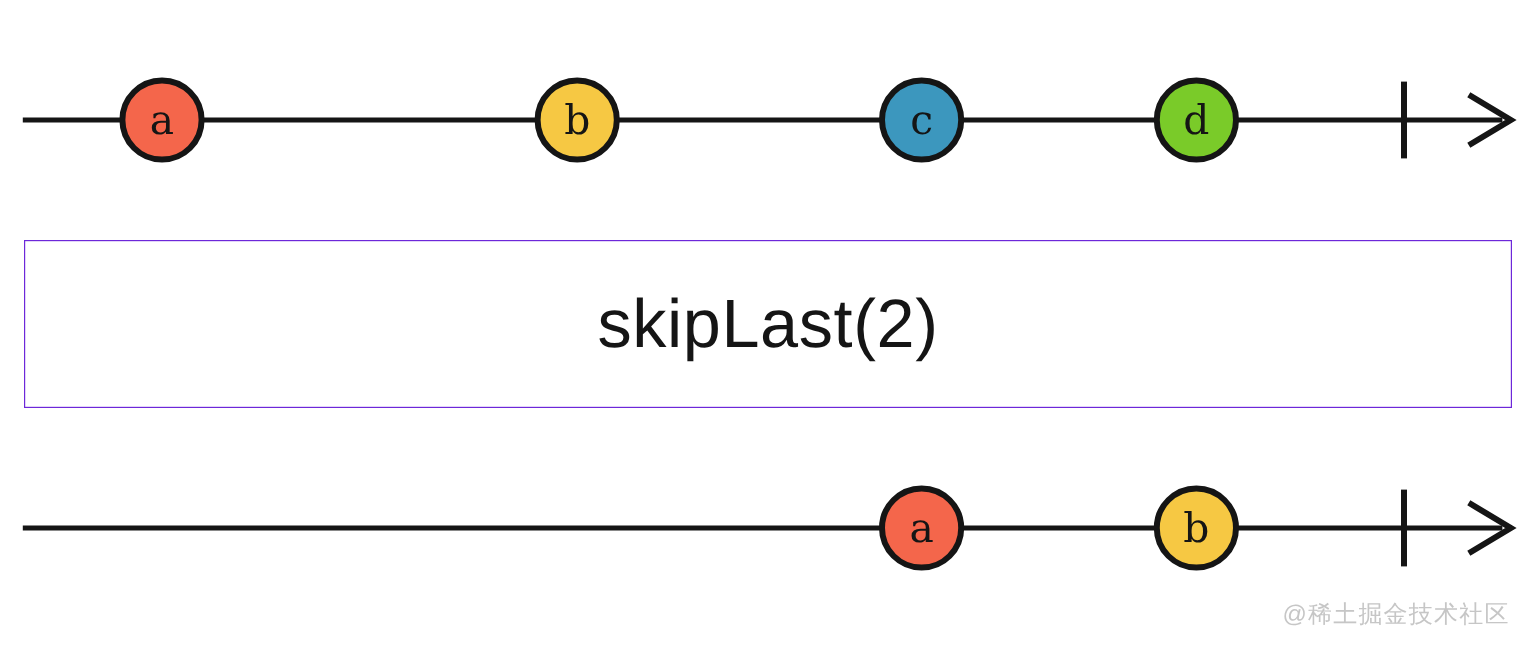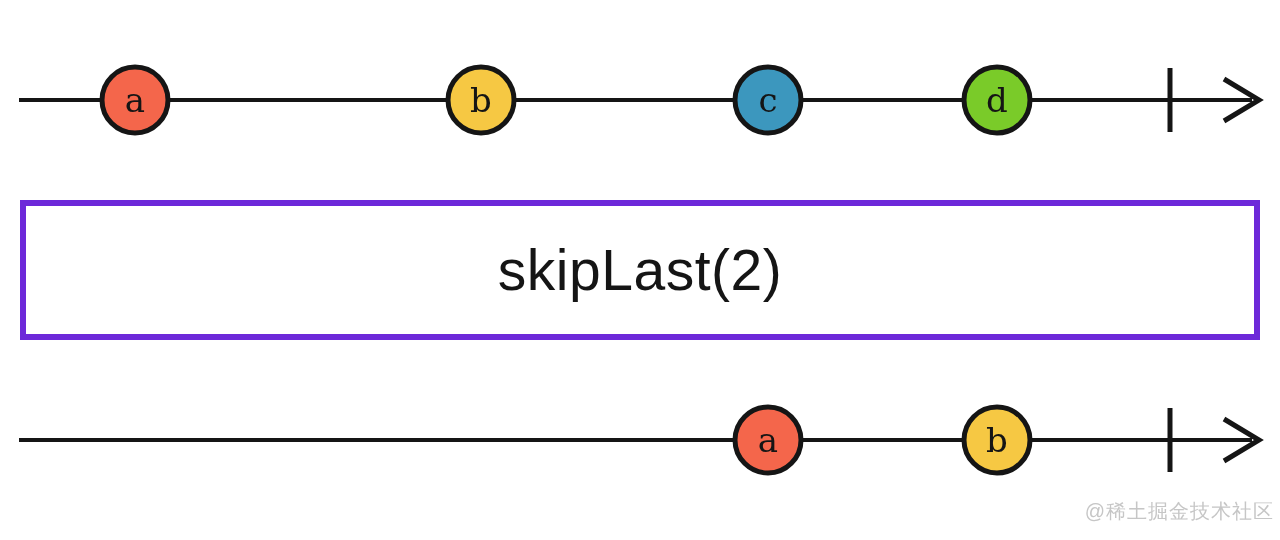--- a/index.html
+++ b/index.html
@@ -44,35 +44,35 @@
     fill: #151515;
     text-anchor: middle;
   }
   .op-box {
     position: absolute;
     left: 20px;
     top: 200px;
     width: 1240px;
     height: 140px;
     box-sizing: border-box;
-    border: 6px solid #6d28d9;
+    border: 1px solid #6d28d9;
     background: #ffffff;
     display: flex;
     align-items: center;
     justify-content: center;
   }
   .op-label {
     font-family: "Liberation Sans", sans-serif;
     font-size: 57px;
     color: #151515;
     letter-spacing: 0.5px;
   }
   .watermark {
     position: absolute;
-    right: 6px;
+    right: 22px;
     top: 498px;
     font-family: "Liberation Sans", sans-serif;
     font-size: 20px;
     color: #c6c6c6;
     letter-spacing: 1px;
     white-space: nowrap;
   }
 </style>
 </head>
 <body>

